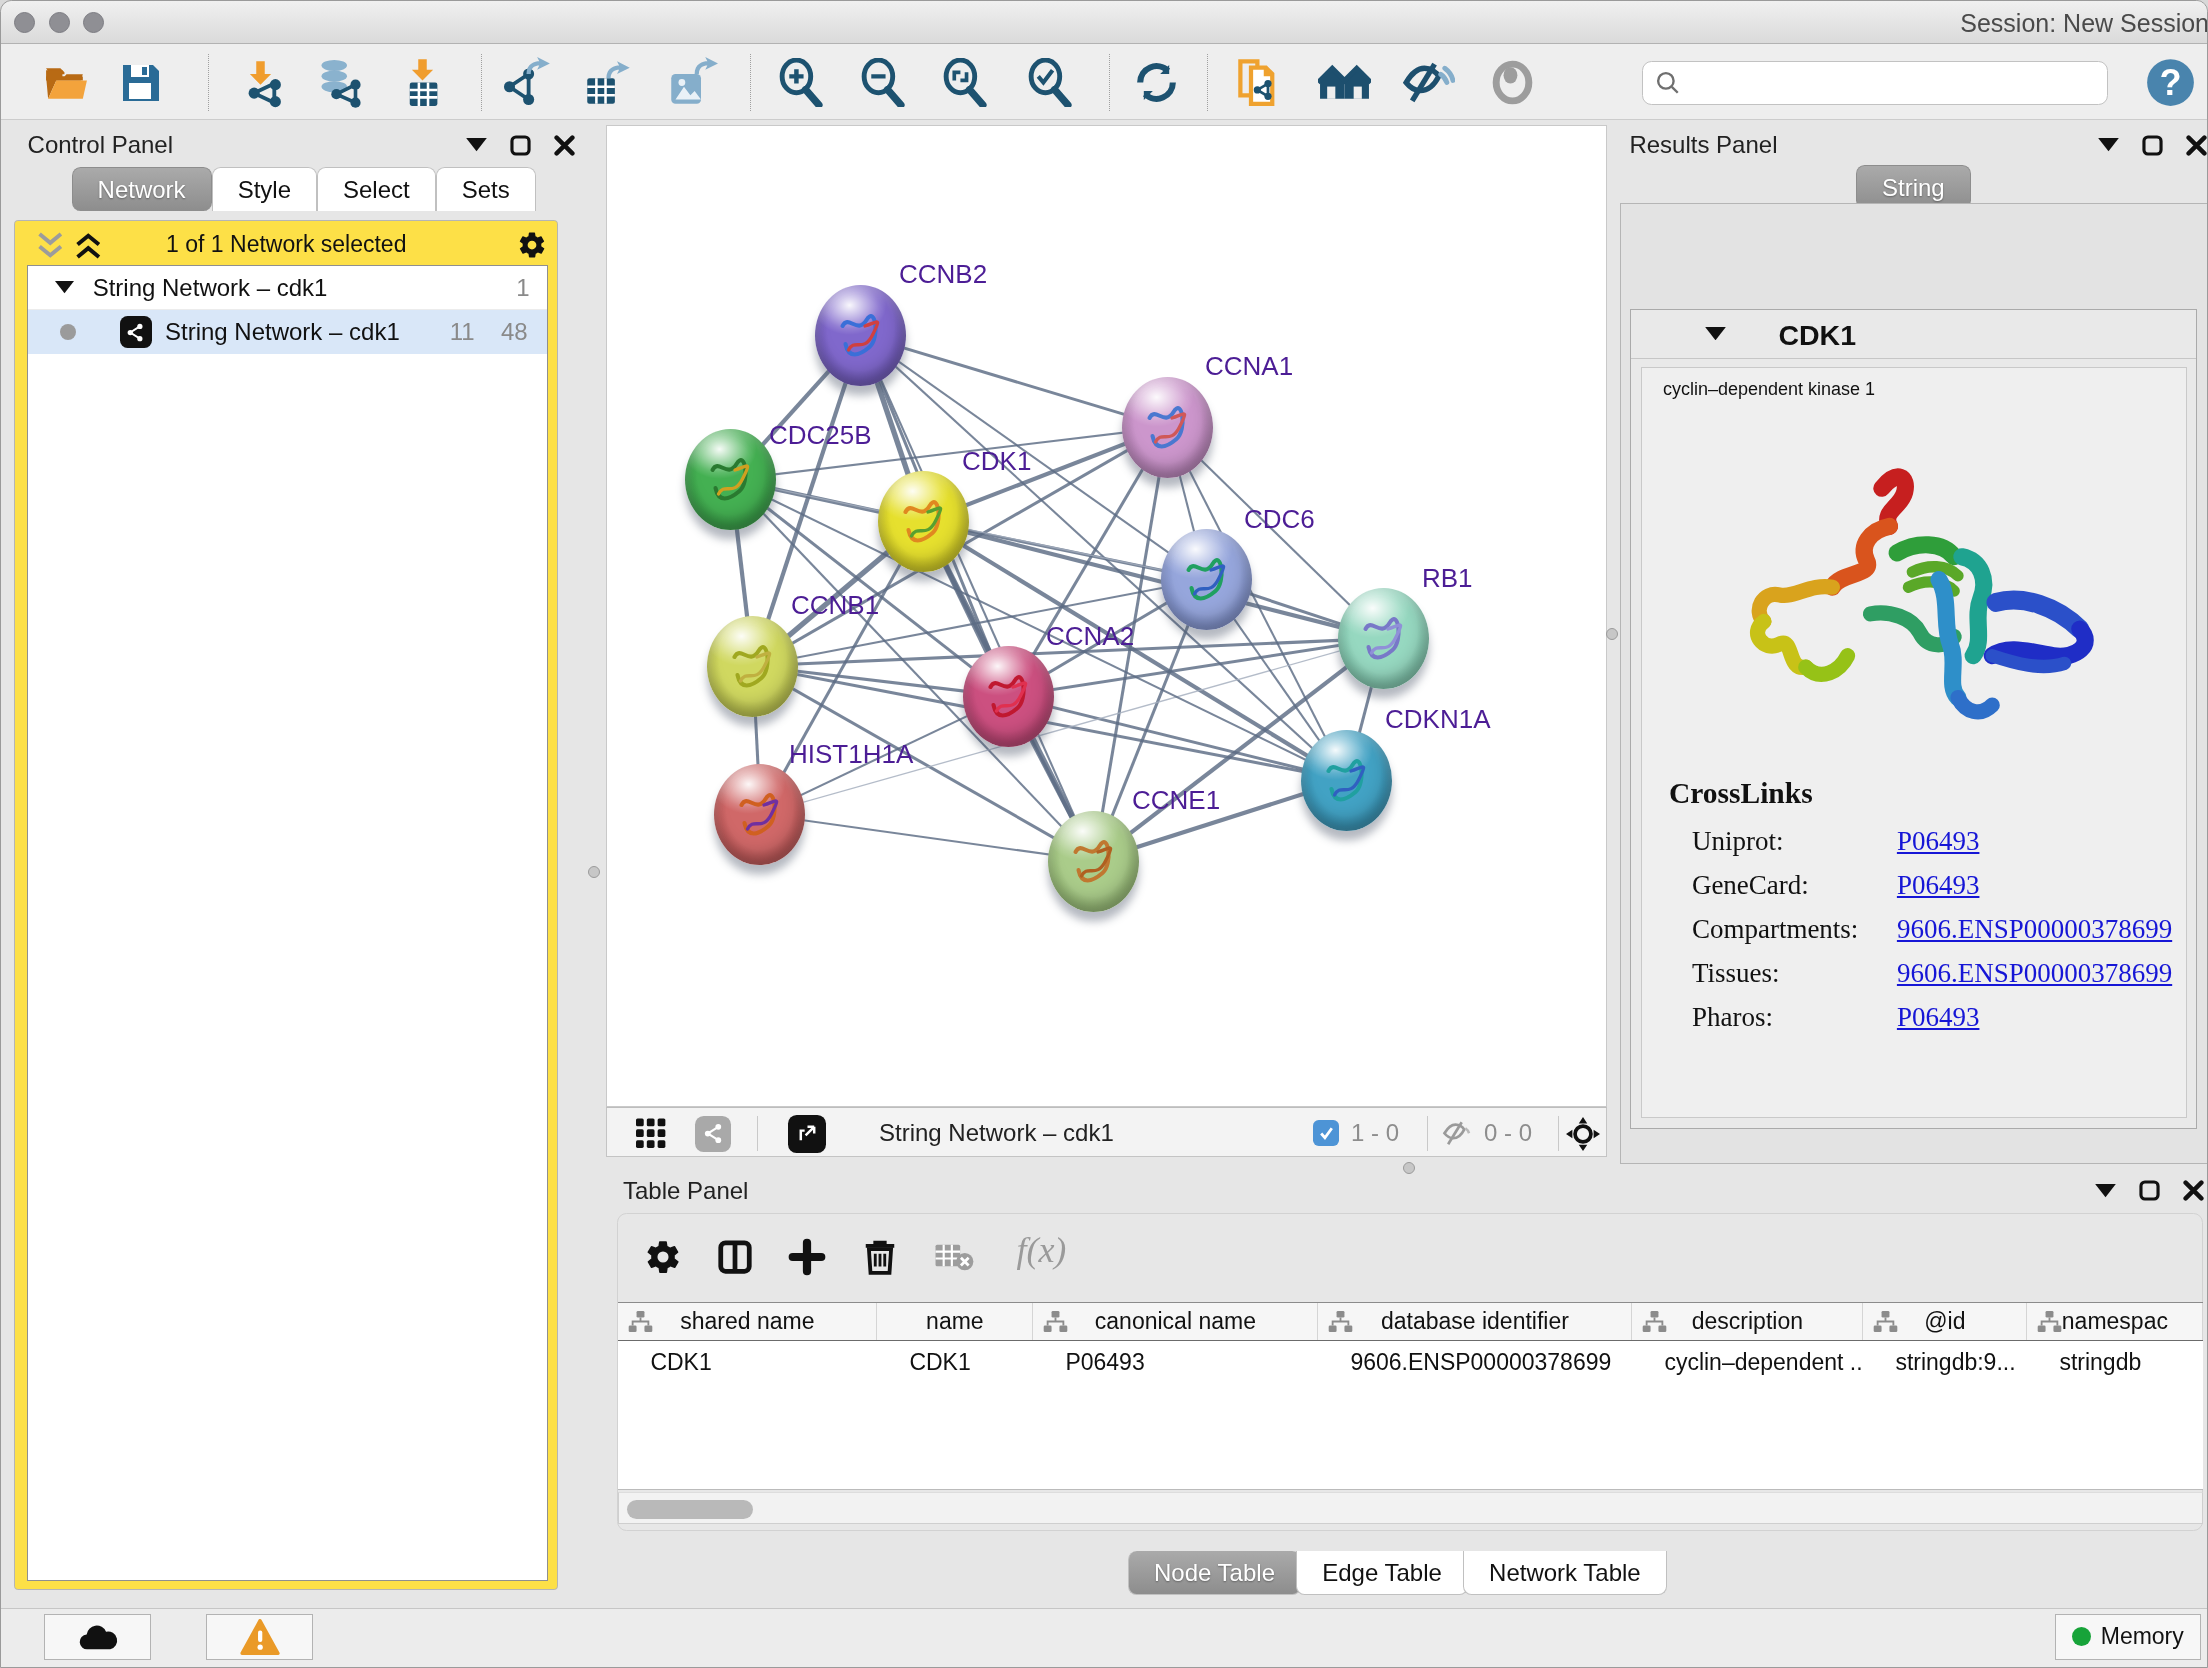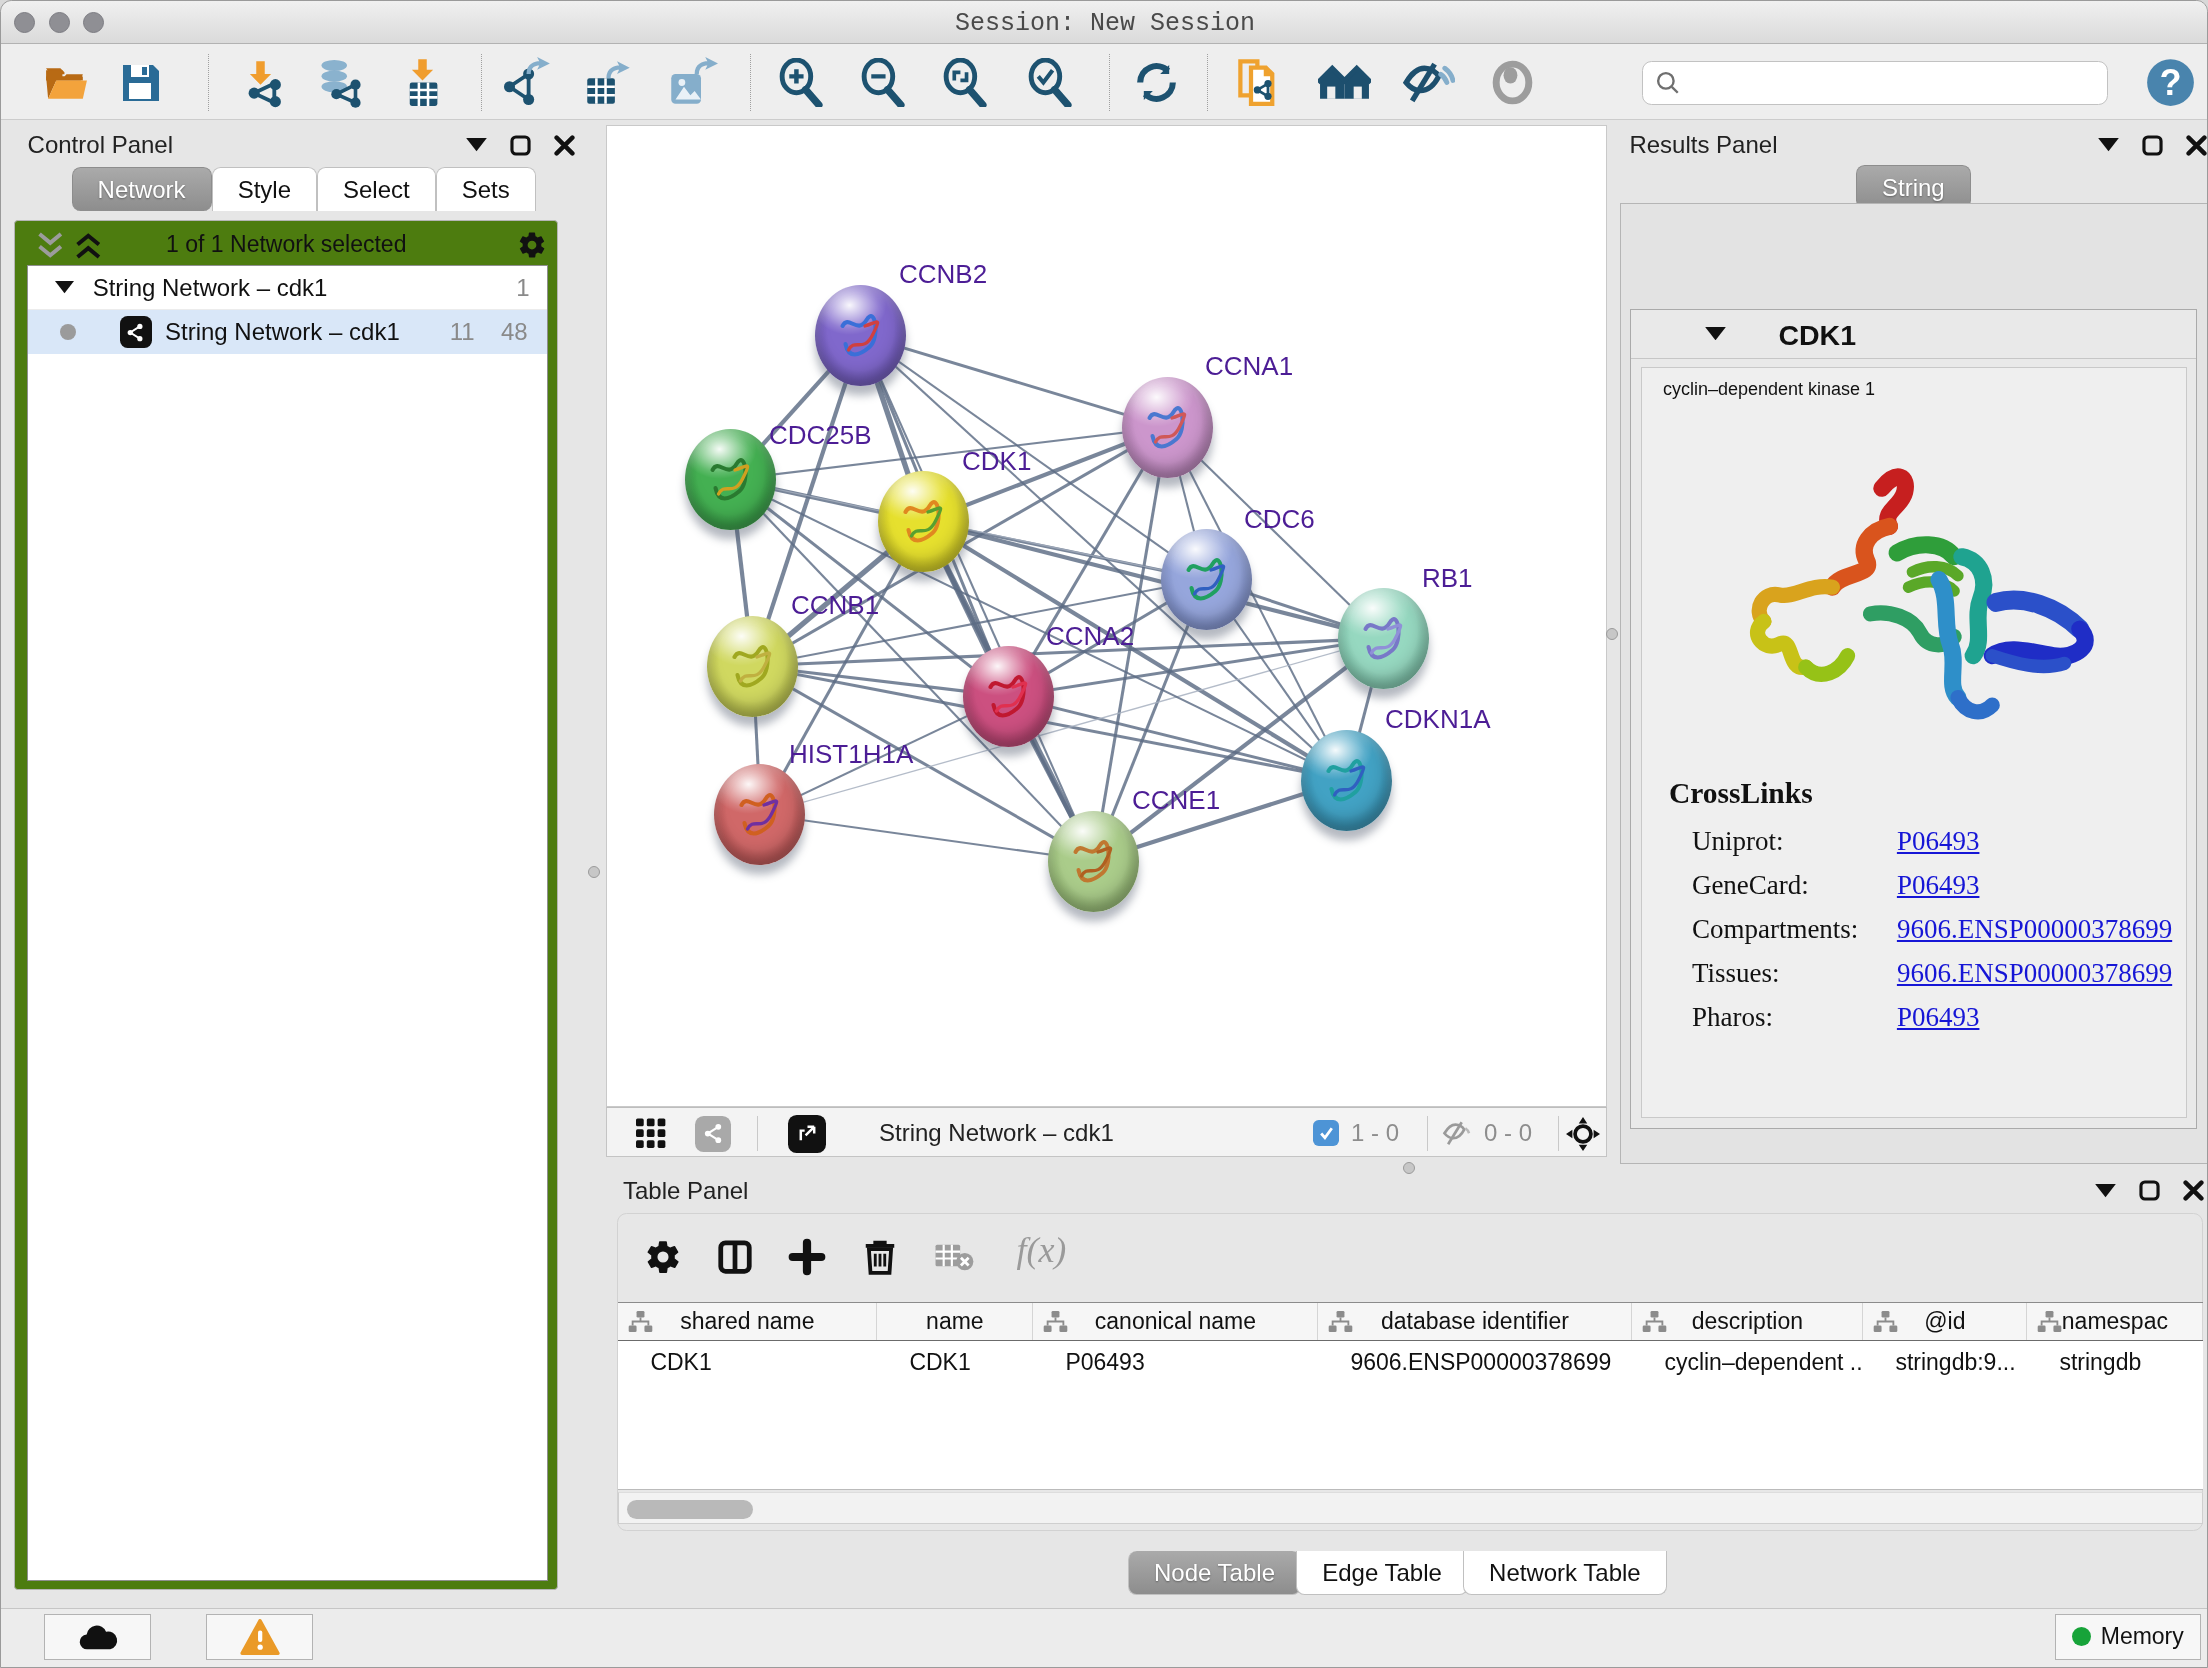--- a/index.html
+++ b/index.html
@@ -9,22 +9,22 @@
     font-family:"Liberation Sans", sans-serif;
     background:#e6e6e6; overflow:hidden;
     border:1px solid #9a9a9a; border-radius:11.4px 11.4px 0 0;
   }
   
   #titlebar { position:absolute; left:0; top:0; width:2208px; height:43px;
     background:linear-gradient(#f0f0f0,#dadada); border-bottom:1px solid #b2b2b2;
     border-radius:11.4px 11.4px 0 0; }
   .tlight { position:absolute; top:10.5px; width:21px; height:21px; border-radius:50%;
     background:#8f8f94; border:1px solid #7c7c82; }
-  #title-text { position:absolute; top:7.6px; width:100%; text-align:center;
-    font-size:25px; color:#4a4a4a;font-family:Liberation Mono, monospace; }
+  #title-text { position:absolute; top:7.6px; width:100%; text-align:right;
+    font-size:25px; color:#4a4a4a; }
   
   #toolbar { position:absolute; left:0; top:43px; width:2208px; height:76px;
     background:#eeeeee; border-bottom:1px solid #cccccc; }
   .tbtn { position:absolute; top:11.4px; width:55px; height:55px; display:flex;
     align-items:center; justify-content:center; }
   .tsep { position:absolute; top:9.5px; height:57px; border-left:1.9px dotted #9f9f9f; }
   #tb-search { position:absolute; left:1641px; top:17px; width:466px; height:44px;
     background:#ffffff; border:1.9px solid #c2c2c2; border-radius:9.5px;
     display:flex; align-items:center; padding-left:11.4px; }
   #tb-search input { border:none; outline:none; font-size:23px; width:399px;
@@ -34,21 +34,21 @@
   .ph-icons { position:absolute; display:flex; gap:23px; align-items:center; }
   .tab { display:inline-block; text-align:center; font-size:24px; padding:7.6px 25px;
     background:#ffffff; color:#111; border:1px solid #c0c0c0; border-bottom:none;
     border-radius:8.6px 8.6px 0 0; }
   .tab.sel { background:linear-gradient(#aaaaaa,#8d8d8d); color:#fff;
     text-shadow:0 1px 1.9px rgba(0,0,0,.35); border-color:#8d8d8d; border-radius:8.6px; }
   
   #control-panel { position:absolute; left:7.6px; top:124px; width:557px; height:1472px; }
   #cp-tabs { position:absolute; left:63px; top:42px; }
   #cp-box { position:absolute; left:5.7px; top:95px; width:544px; height:1370px;
-    background:#4d7c0f; border:1px solid #b5b5b5; border-radius:3.8px; }
+    background:#fde047; border:1px solid #b5b5b5; border-radius:3.8px; }
   #cp-summary { position:absolute; left:0; top:7.6px; width:100%; height:34px; }
   #cp-summary .txt { position:absolute; width:100%; text-align:center; top:2.9px;
     font-size:23px; color:#111; }
   #cp-list { position:absolute; left:11.4px; top:44px; width:521px; height:1316px;
     background:#ffffff; border:1px solid #8f8f8f; }
   .cp-row { position:relative; height:44px; display:flex; align-items:center;
     font-size:24px; color:#111; }
   .cp-row .cnt { position:absolute; color:#8a8a8a; }
   #cp-row-network { background:#d9e7f8; }
   .share-chip { width:32px; height:32px; background:#111; border-radius:7.6px;

